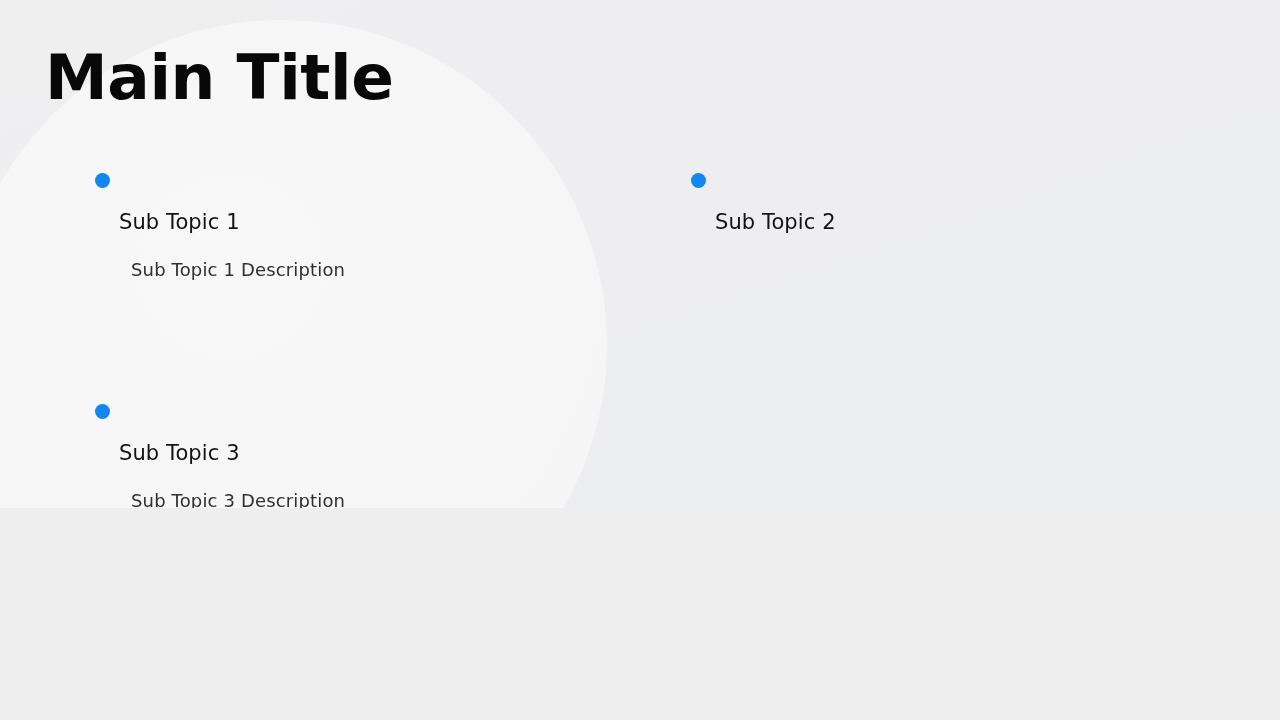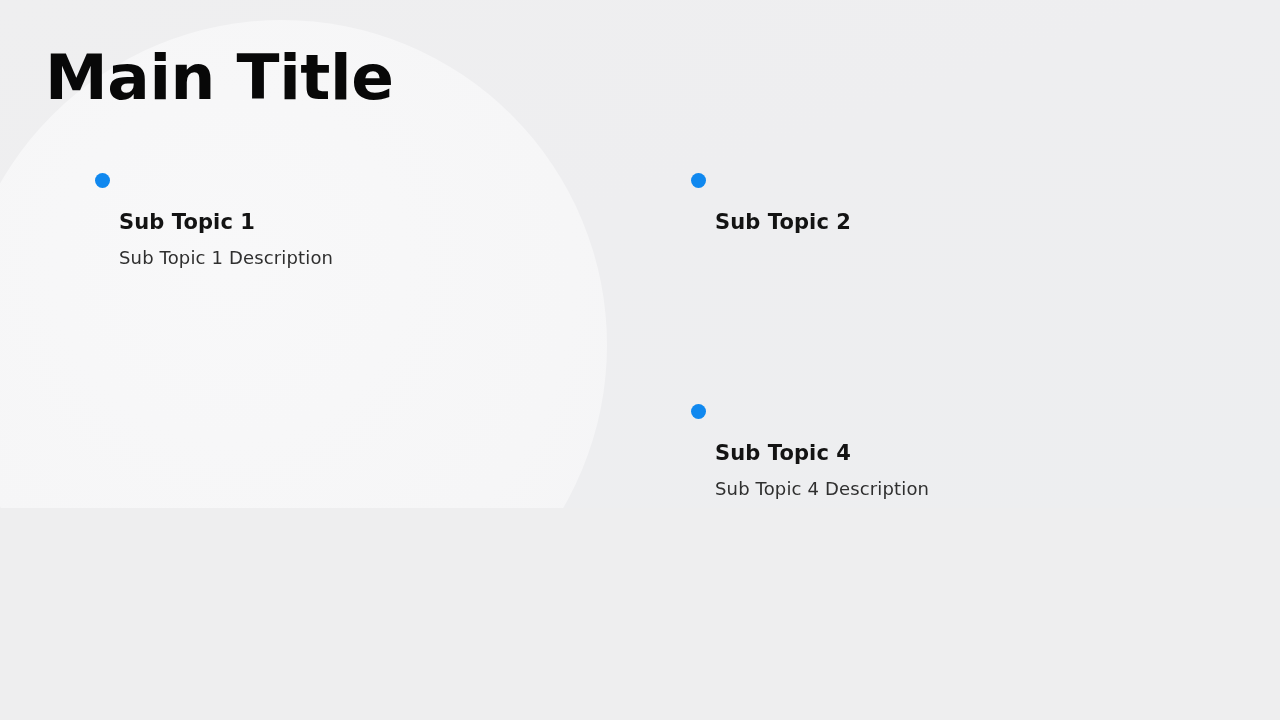--- a/index.html
+++ b/index.html
@@ -68,29 +68,29 @@
   }
 
   .topic-body {
     margin-left: 24px;
   }
 
   .topic-title {
     margin: 0;
     padding-top: 23px;
     font-size: 21px;
-    font-weight: 700;
+    font-weight: 400;
     color: #131313;
     letter-spacing: 0.1px;
     line-height: 1.1;
     white-space: nowrap;
   }
 
   .topic-desc {
-    margin: 0;
+    margin: 12px;
     padding-top: 14px;
     font-size: 18px;
     font-weight: 400;
     color: #2f2f2f;
     letter-spacing: 0.15px;
     line-height: 1.15;
     white-space: nowrap;
   }
 
   
@@ -122,24 +122,24 @@
     </div>
   </div>
 
   <div class="topic col-right row-top">
     <span class="topic-dot"></span>
     <div class="topic-body">
       <h2 class="topic-title">Sub Topic 2</h2>
     </div>
   </div>
 
-
-  <div class="topic col-right row-bottom">
+  <div class="topic col-left row-bottom">
     <span class="topic-dot"></span>
     <div class="topic-body">
-      <h2 class="topic-title">Sub Topic 4</h2>
-      <p class="topic-desc">Sub Topic 4 Description</p>
+      <h2 class="topic-title">Sub Topic 3</h2>
+      <p class="topic-desc">Sub Topic 3 Description</p>
     </div>
   </div>
+
 
   <div class="bottom-rule"></div>
 
 </div>
 
 </body></html>

